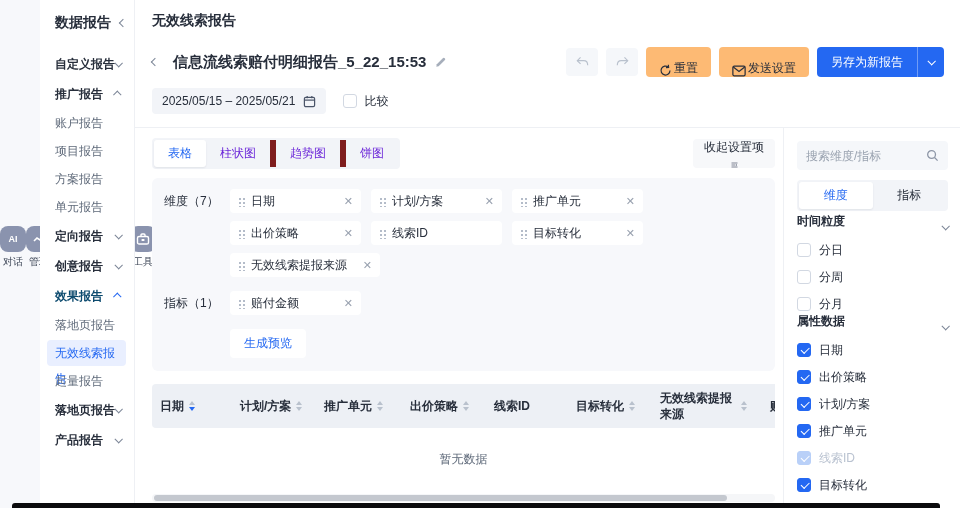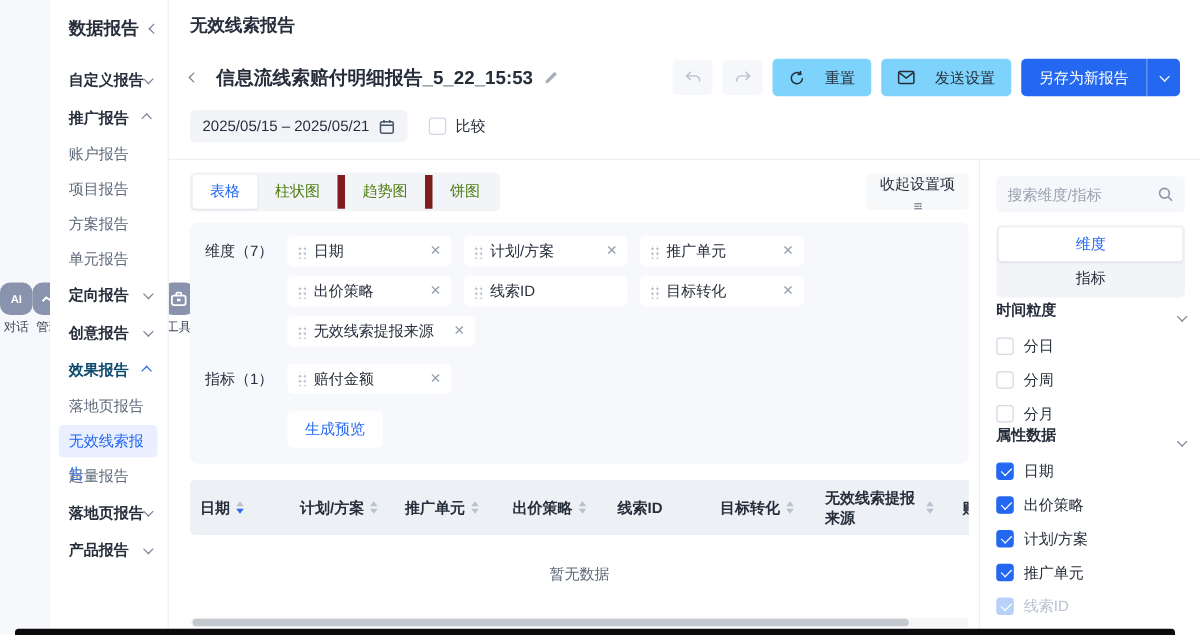--- a/index.html
+++ b/index.html
@@ -33,40 +33,40 @@
   
   .content { flex:1; display:flex; flex-direction:column; min-width:0; }
   .content-header { padding:12px 16px 0 17px; border-bottom:1px solid #eef0f4; }
   .page-title { font-size:14px; font-weight:bold; }
   .report-row { display:flex; align-items:center; margin-top:17px; }
   .back-btn { width:14px; display:flex; cursor:pointer; margin-right:7px; }
   .report-title { font-size:15px; font-weight:bold; }
   .edit-icon { margin-left:8px; cursor:pointer; display:flex; }
   .hdr-actions { margin-left:auto; display:flex; align-items:center; gap:8px; }
   .icon-btn { width:32px; height:28px; background:#f5f7fa; border:none; border-radius:4px; display:flex; align-items:center; justify-content:center; cursor:pointer; }
-  .lt-btn { height:30px; background:#7dd3fc; border:none; border-radius:4px; display:flex; align-items:center; gap:16px; padding:0 13px; font-size:12px; color:#272e3b; cursor:pointer; font-family:inherit; }
+  .lt-btn { height:30px; background:#fdba74; border:none; border-radius:4px; display:flex; align-items:flex-end; gap:2px; padding:0 13px; font-size:12px; color:#272e3b; cursor:pointer; font-family:inherit; }
   .primary-split { display:flex; background:#2468F2; border-radius:4px; overflow:hidden; height:30px; cursor:pointer; }
   .primary-main { color:#fff; font-size:12px; padding:0 14px; display:flex; align-items:center; border:none; background:transparent; cursor:pointer; font-family:inherit; }
   .primary-caret { width:27px; display:flex; align-items:center; justify-content:center; border-left:1px solid rgba(255,255,255,.35); cursor:pointer; }
   .primary-caret .chev { border-color:#fff; }
   .date-row { display:flex; align-items:center; margin-top:11px; padding-bottom:13px; }
   .date-pill { background:#f2f4f8; border-radius:4px; height:26px; display:flex; align-items:center; gap:8px; padding:0 10px; font-size:12px; color:#272e3b; cursor:pointer; }
   .cmp { display:flex; align-items:center; gap:7px; margin-left:17px; font-size:12px; color:#272e3b; cursor:pointer; }
   .cb { width:14px; height:14px; border:1px solid #d2d8e2; border-radius:3px; background:#fff; flex:none; }
   .cb.checked { background:#2468F2; border-color:#2468F2; position:relative; }
   .cb.checked::after { content:""; position:absolute; left:3px; top:3px; width:7px; height:3.5px; border-left:1.8px solid #fff; border-bottom:1.8px solid #fff; transform:rotate(-45deg); }
   .cb.checked.disabled { background:#b9d0f8; border-color:#b9d0f8; }
 
   .content-body { flex:1; display:flex; min-height:0; }
   .main { flex:1; min-width:0; padding:10px 8px 0 17px; }
 
   
   .tabs-row { display:flex; align-items:center; }
   .seg { display:inline-flex; background:#f2f4f8; border-radius:4px; padding:2px; }
-  .seg-item { font-size:12px; color:#4d7c0f; padding:5px 14px; cursor:pointer; position:relative; }
+  .seg-item { font-size:12px; color:#6d28d9; padding:5px 14px; cursor:pointer; position:relative; }
   .seg-item.sep { border-left:6px solid #7f1d1d; }
   .seg-item.selected { background:#fff; color:#2468F2; border-radius:3px; box-shadow:0 1px 2px rgba(31,41,55,.08); }
   .collapse-btn { margin-left:auto; background:#f7f8fa; border:none; border-radius:4px; height:29px; display:flex; align-items:center; gap:6px; padding:0 11px; font-size:12px; color:#272e3b; cursor:pointer; font-family:inherit;flex-direction:column; }
 
   
   .settings { background:#f7f8fb; border-radius:6px; margin-top:9px; padding:11px 12px 13px; }
   .srow { display:flex; }
   .srow + .srow { margin-top:14px; }
   .slabel { width:66px; flex:none; font-size:12px; color:#272e3b; line-height:24px; }
   .chips { display:flex; flex-wrap:wrap; gap:8px 10px; flex:1; }
@@ -89,21 +89,21 @@
   .tri-down.active { border-top-color:#2468F2; }
   .tbody-empty { height:62px; display:flex; align-items:center; justify-content:center; font-size:12px; color:#5f6a7a; }
   .hscroll { height:8px; background:#f5f6f8; border-radius:4px; position:relative; margin-top:4px; }
   .hthumb { position:absolute; left:2px; top:1px; height:6px; width:92%; background:#c4c8cf; border-radius:3px; cursor:pointer; }
 
   
   .rpanel { width:177px; flex:none; border-left:1px solid #eef0f4; padding:13px 12px 0 13px; }
   .search-box { background:#f5f7fa; border-radius:4px; height:29px; display:flex; align-items:center; padding:0 9px; }
   .search-box input { border:none; background:transparent; outline:none; flex:1; font-size:12px; font-family:inherit; color:#272e3b; min-width:0; }
   .search-box input::placeholder { color:#9aa3b0; }
-  .ptabs { margin-top:10px; background:#f2f4f8; border-radius:4px; padding:2px; display:flex;flex-direction:column; }
+  .ptabs { margin-top:10px; background:#f2f4f8; border-radius:4px; padding:2px; display:flex; }
   .ptab { flex:1; text-align:center; font-size:12px; padding:5px 0; color:#272e3b; cursor:pointer; }
   .ptab.selected { background:#fff; color:#2468F2; border-radius:3px; box-shadow:0 1px 2px rgba(31,41,55,.08); }
   .psec { margin-top:2px; display:flex; align-items:flex-end; justify-content:space-between; font-size:12px; font-weight:bold; color:#272e3b; cursor:pointer; }
   .pitem { display:flex; align-items:center; gap:8px; margin-top:13px; font-size:12px; color:#272e3b; cursor:pointer; height:14px; }
   .pitem.disabled { color:#b9c2d0; }
 
   .bottom-bar { position:absolute; left:12px; right:20px; bottom:0; height:5px; background:#0b0b0d; border-radius:3px 3px 0 0; }
   svg { display:block; }
 </style>
 </head>

